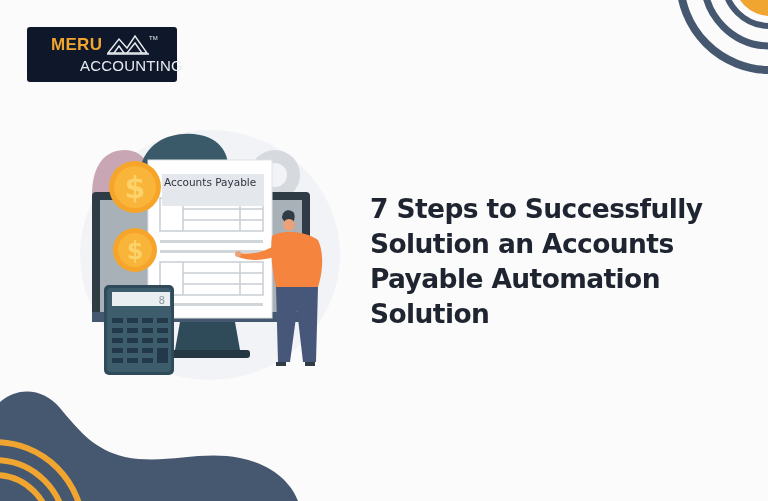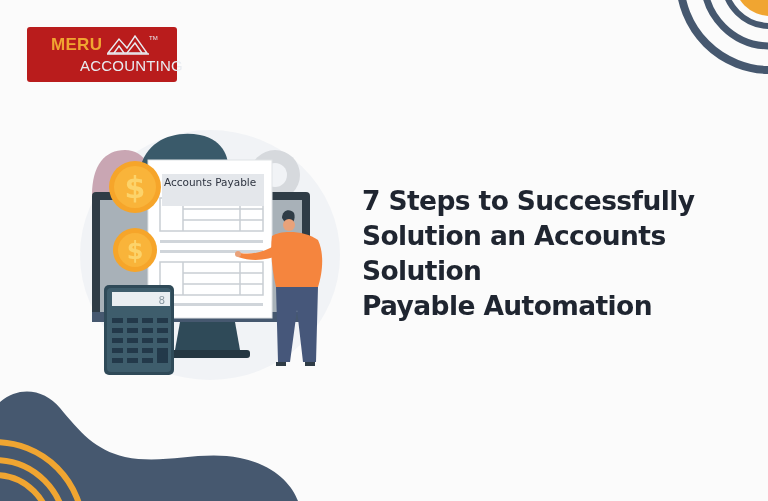--- a/index.html
+++ b/index.html
@@ -5,21 +5,21 @@
     html, body { margin: 0; padding: 0; }
     body {
       width: 768px; height: 501px; overflow: hidden; position: relative;
       background: #fbfbfb;
       font-family: "DejaVu Sans", sans-serif;
     }
     .abs { position: absolute; }
     
     .logo {
       left: 27px; top: 27px; width: 150px; height: 55px;
-      background: #b91c1c; border-radius: 3px;
+      background: #0f172a; border-radius: 3px;
     }
     .logo-meru {
       left: 24px; top: 8px; color: #f0a531; font-weight: bold;
       font-size: 17px; letter-spacing: 0.3px;
       font-family: "Liberation Sans", sans-serif;
     }
     .logo-acc {
       left: 24px; top: 30px; color: #e8ecf1; font-size: 15px;
       font-family: "Liberation Sans", sans-serif; letter-spacing: 0.2px; margin-left: 29px;
     }
@@ -158,18 +158,18 @@
     <path d="M275,245 C265,252 252,255 240,253 L238,257 C252,262 268,260 280,255 Z" fill="#f5853e"></path>
     <circle cx="238" cy="254" r="3" fill="#e9a27a"></circle>
     <path d="M276,287 L318,287 L316,362 L303,362 L297,310 L290,362 L278,362 Z" fill="#46577a"></path>
     <rect x="276" y="362" width="10" height="4" fill="#2f3c46"></rect>
     <rect x="305" y="362" width="10" height="4" fill="#2f3c46"></rect>
   </g>
 </svg>
 
 <div class="abs ap-label">Accounts Payable</div>
 
-<h1 class="abs title" style="margin:0;">
+<h1 class="abs title" style="margin:8px;">
   <div>7 Steps to Successfully</div>
   <div>Solution an Accounts</div>
+  <div>Payable Automation</div>
   <div>Solution</div>
-  <div>Payable Automation</div>
 </h1>
 
 </body></html>

